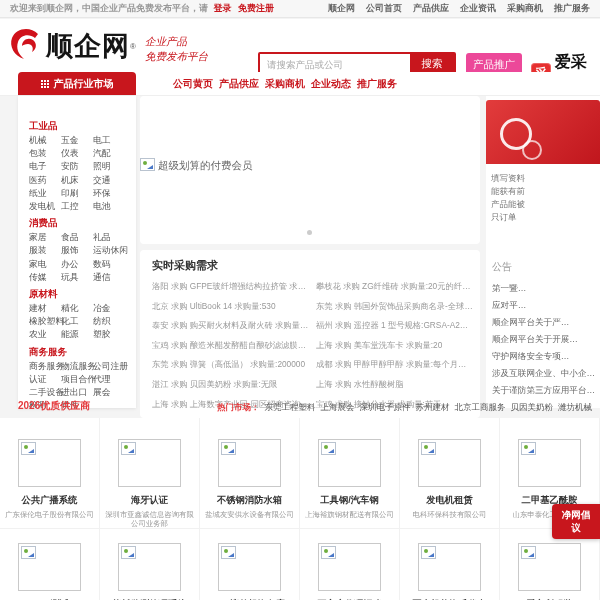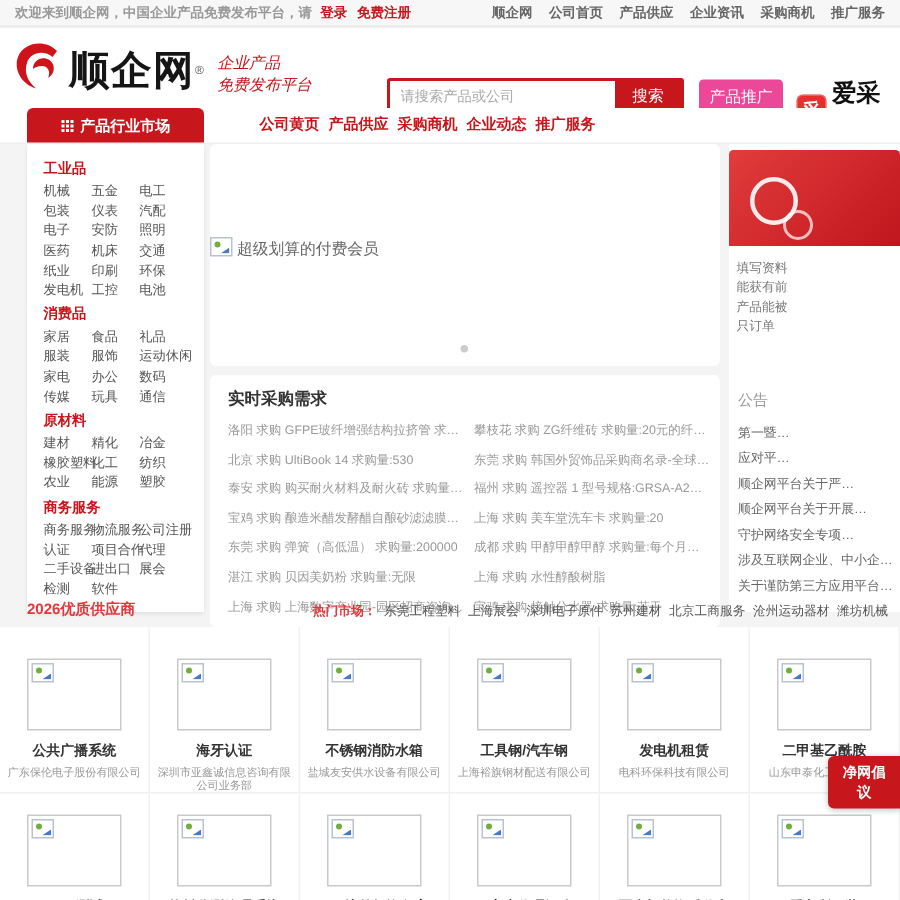--- a/index.html
+++ b/index.html
@@ -33,21 +33,21 @@
   .nav{position:absolute;top:72px;left:0;width:600px;height:23px;background:#fff;border-bottom:1px solid #efefef;}
   .cat-btn{position:absolute;left:18px;top:0;width:118px;height:23px;background:#c8161d;color:#fff;font-size:10px;font-weight:bold;
            border-radius:4px 4px 0 0;display:flex;align-items:center;justify-content:center;gap:5px;cursor:pointer;}
   .gico{width:8px;height:8px;position:relative;display:inline-block;}
   .gico::before{content:"";position:absolute;width:2px;height:2px;background:#fff;left:0;top:0;
     box-shadow:3px 0 #fff,6px 0 #fff,0 3px #fff,3px 3px #fff,6px 3px #fff,0 6px #fff,3px 6px #fff,6px 6px #fff;}
   .nav-links{position:absolute;left:173px;top:0;display:flex;gap:6px;line-height:23px;font-size:10px;font-weight:bold;color:#c8161d;}
 
   
   .catp{position:absolute;left:18px;top:96px;width:118px;height:312px;background:#fff;box-shadow:0 1px 3px rgba(0,0,0,.08);
-        padding:7px 11px;box-sizing:border-box;overflow:hidden;}
+        padding:20px 11px;box-sizing:border-box;overflow:hidden;}
   .cat-title{color:#c8161d;font-weight:bold;font-size:9.5px;line-height:16px;margin-top:2px;}
   .cat-row{display:flex;font-size:8.8px;color:#555;line-height:13.2px;white-space:nowrap;}
   .cat-row span{width:33.3%;cursor:pointer;}
 
   
   .bannerp{position:absolute;left:140px;top:96px;width:340px;height:148px;background:#fff;border-radius:4px;}
   .banner-alt{position:absolute;left:0;top:62px;width:100%;font-size:10.5px;color:#666;}
   .dot{position:absolute;bottom:9px;left:50%;margin-left:-3px;width:5px;height:5px;border-radius:50%;background:#ccc;}
 
   
@@ -308,21 +308,21 @@
 
 
   <div class="sup-head">2026优质供应商</div>
   <div class="hot">
     <span class="hot-label">热门市场：</span>
     <a>东莞工程塑料</a>
     <a>上海展会</a>
     <a>深圳电子原件</a>
     <a>苏州建材</a>
     <a>北京工商服务</a>
-    <a>沧州运动器材</a>
+    <a>贝因美奶粉</a>
     <a>潍坊机械</a>
   </div>
 
   <div class="cards">
     <div class="card">
       <div class="ph">
           <span class="bico"></span>
         </div>
       <div class="card-title">公共广播系统</div>
       <div class="card-co">广东保伦电子股份有限公司</div>

